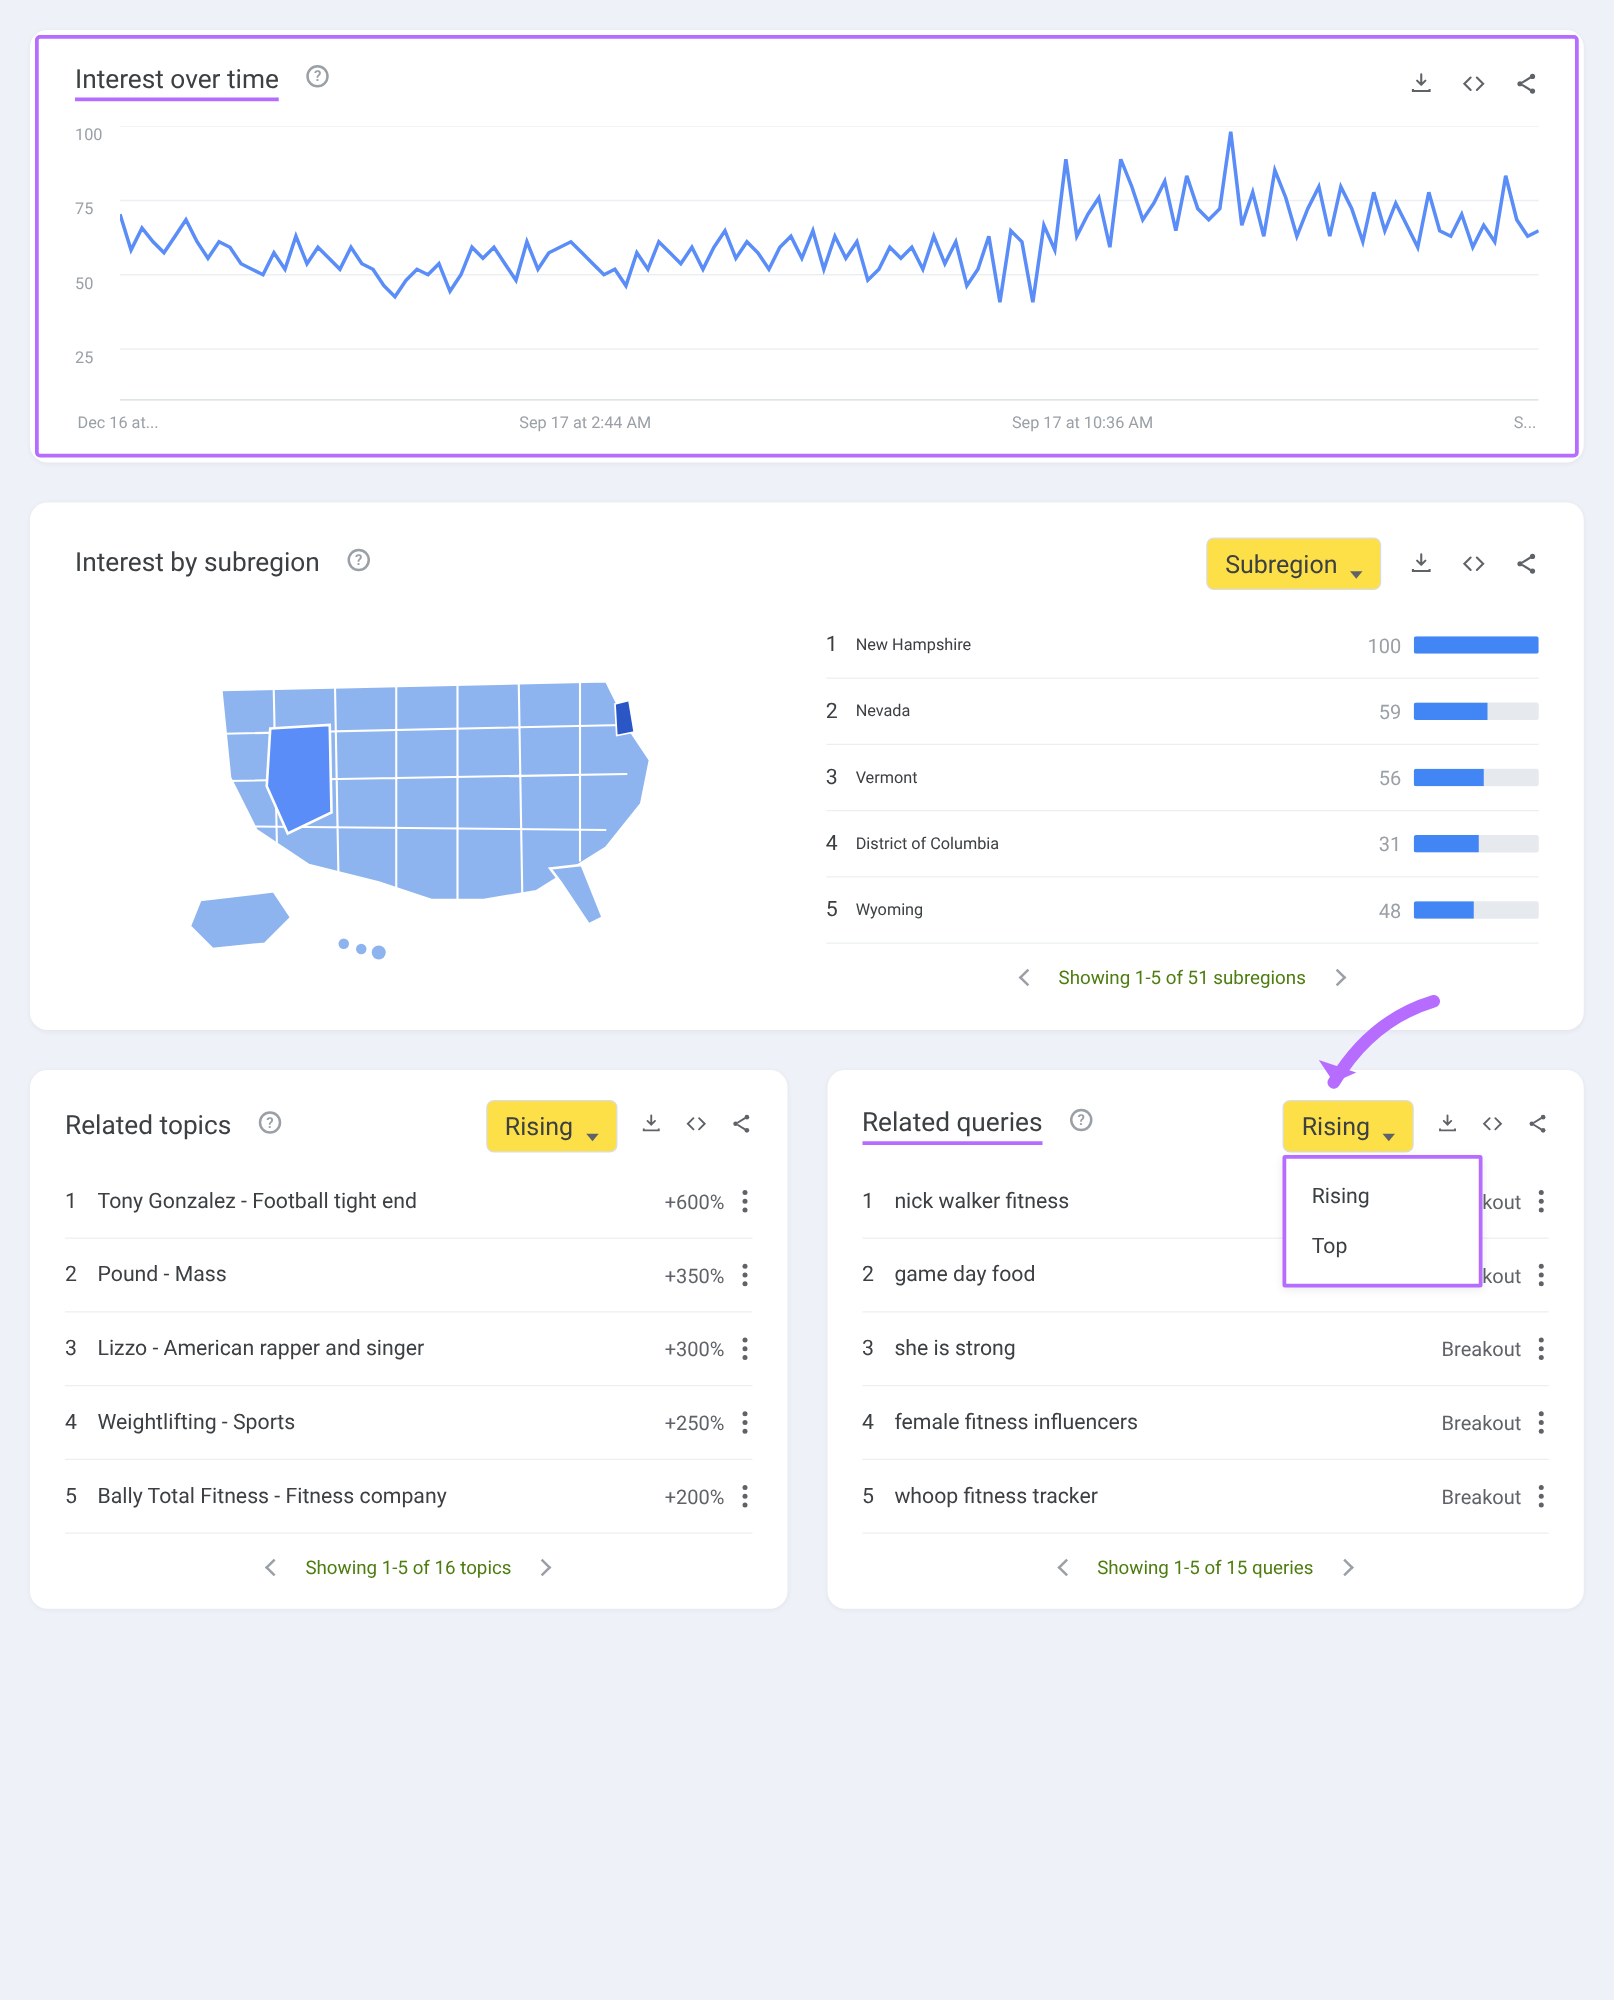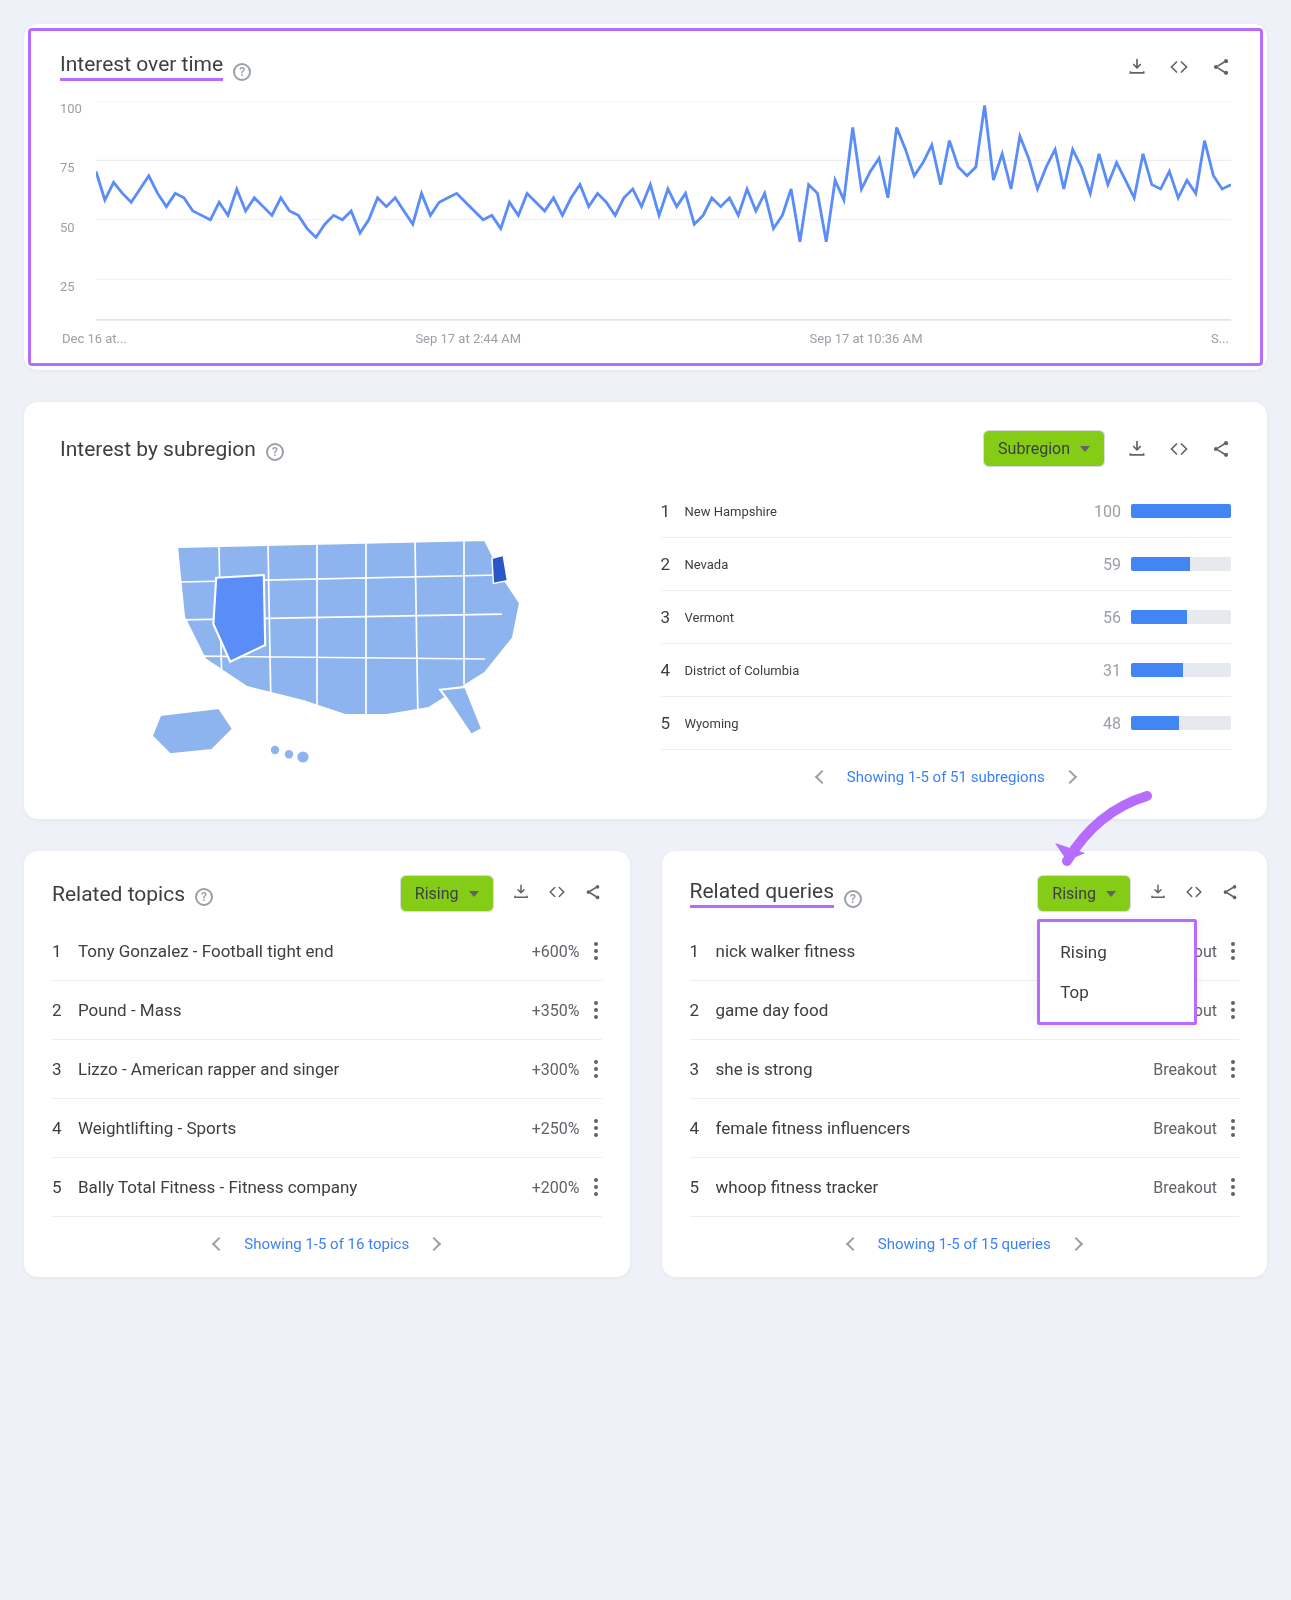--- a/index.html
+++ b/index.html
@@ -25,22 +25,22 @@
   .card.time-card { padding: 4px; }
   .time-inner { padding: 24px 32px 20px 32px; }
   .card-header {
     display: flex;
     align-items: center;
     justify-content: space-between;
     margin-bottom: 18px;
   }
   .title-wrap {
     display: flex;
-    align-items: flex-end;
-    gap: 10px;
+    align-items: flex-start;
+    gap: 22px;
   }
   .card-title {
     font-size: 21px;
     font-weight: 400;
     color: #3c4043;
   }
   .underline-purple {
     border-bottom: 3px solid #b66dff;
     padding-bottom: 2px;
   }
@@ -68,30 +68,30 @@
     display:flex; align-items:center; padding:16px 0;
     border-bottom:1px solid #eceff1;
   }
   .region-row .rank { width:24px; color:#3c4043; font-size:17px; }
   .region-row .rname { flex:1; color:#3c4043; font-size:13px; }
   .region-row .rval { color:#9aa0a6; font-size:16px; margin-right:10px; }
   .bar-outer { width:100px; height:14px; background:#e6e9ed; border-radius:2px; overflow:hidden; }
   .bar-inner { height:100%; background:#4285f4; }
   .select-pill {
     border:1px solid #dadce0; border-radius:6px; padding:8px 14px;
-    display:inline-flex; align-items:center; gap:10px; font-size:16px;
-    color:#3c4043; cursor:pointer; background:#84cc16;
+    display:inline-flex; align-items:flex-end; gap:10px; font-size:20px;
+    color:#3c4043; cursor:pointer; background:#fde047;
   }
   .caret-down {
     width:0;height:0;border-left:5px solid transparent;border-right:5px solid transparent;
     border-top:6px solid #5f6368;
   }
   .pager {
     display:flex; align-items:center; justify-content:center; gap:20px;
-    margin-top:18px; color:#3b82f6; font-size:15px;
+    margin-top:18px; color:#4d7c0f; font-size:15px;
   }
   .chevron { width:10px;height:10px; border-right:2px solid #9aa0a6; border-bottom:2px solid #9aa0a6; display:inline-block; }
   .chev-left { transform: rotate(135deg); }
   .chev-right { transform: rotate(-45deg); }
   .two-col { display:flex; gap:32px; }
   .two-col .card { flex:1; margin-bottom:0; padding:24px 28px; position:relative; }
   .list-row { display:flex; align-items:center; padding:16px 0; border-bottom:1px solid #eceff1; }
   .list-row .rank { width:26px; font-size:17px; color:#3c4043; }
   .list-row .label { flex:1; font-size:17px; color:#3c4043; }
   .list-row .metric { font-size:16px; color:#5f6368; margin-right:10px; }

